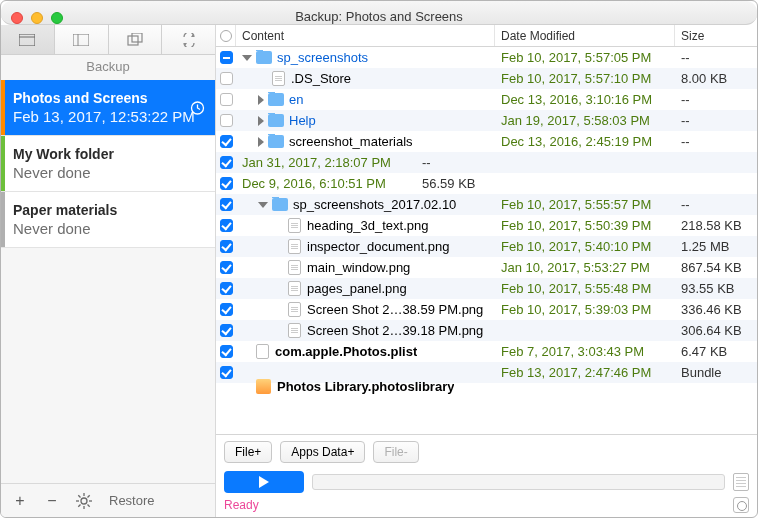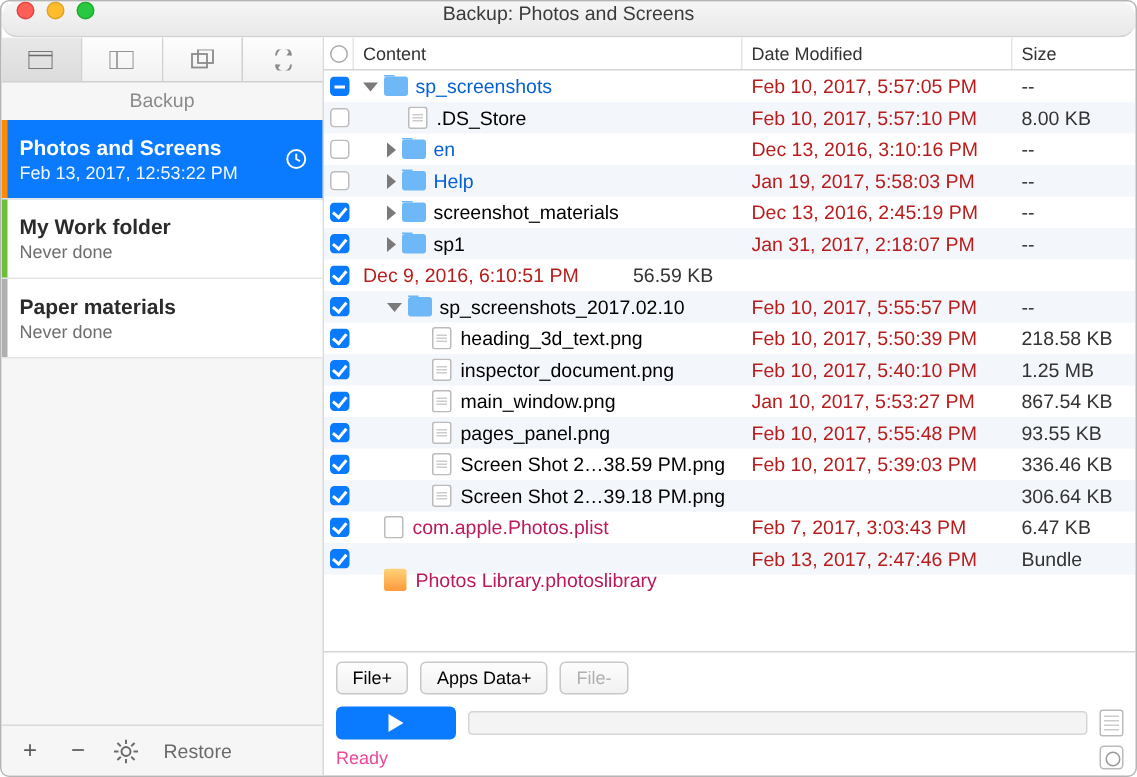--- a/index.html
+++ b/index.html
@@ -1,36 +1,36 @@
 <!DOCTYPE html>
 <html><head>
 <meta charset="utf-8">
 <style>
 * { box-sizing: border-box; margin: 0; padding: 0; font-family: -apple-system, "Helvetica Neue", Arial, sans-serif; }
 body { background: #fff; width: 758px; height: 518px; overflow: hidden; }
 .window { width: 758px; height: 518px; border: 1px solid #b5b5b5; border-radius: 6px; overflow: hidden; display: flex; flex-direction: column; background: #fff; }
-.titlebar { height: 24px; background: linear-gradient(#f6f6f6,#e8e8e8); border-bottom: 1px solid #d0d0d0; display: flex; align-items: flex-start; position: relative; border-radius: 11px; }
+.titlebar { height: 24px; background: linear-gradient(#f6f6f6,#e8e8e8); border-bottom: 1px solid #d0d0d0; display: flex; align-items: flex-end; position: relative; border-radius: 11px; }
 .traffic { display: flex; gap: 8px; padding-left: 10px; }
 .tl { width: 12px; height: 12px; border-radius: 50%; }
 .tl.red { background: #ff5f57; border: 0.5px solid #e24640; }
 .tl.yellow { background: #ffbd2e; border: 0.5px solid #e1a126; }
 .tl.green { background: #28c940; border: 0.5px solid #1dad2c; }
 .title { position: absolute; left: 0; right: 0; text-align: center; font-size: 13px; color: #3a3a3a; pointer-events: none; }
 .body { flex: 1; display: flex; overflow: hidden; }
 .sidebar { width: 215px; background: #f6f6f6; border-right: 1px solid #d9d9d9; display: flex; flex-direction: column; }
 .toolbar { height: 30px; display: flex; border-bottom: 1px solid #d0d0d0; }
 .tbtn { flex: 1; display: flex; align-items: center; justify-content: center; border-right: 1px solid #d0d0d0; background: linear-gradient(#fdfdfd,#f1f1f1); cursor: pointer; }
 .tbtn:last-child { border-right: none; }
 .tbtn.active { background: linear-gradient(#e8e8e8,#dcdcdc); }
 .sb-label { text-align: center; font-size: 13px; color: #8a8a8a; padding: 4px 0 6px; }
 .task { padding: 10px 12px; border-bottom: 1px solid #e3e3e3; cursor: pointer; position: relative; }
 .task.sel { background: #0a7aff; color: #fff; }
 .task.sel::before { content: ""; position: absolute; left: 0; top: 0; bottom: 0; width: 4px; background: #ff8a00; }
 .task-title { font-size: 14px; font-weight: 600; }
-.task-sub { font-size: 12px; margin-top: 2px; opacity: 0.95; }
+.task-sub { font-size: 15px; margin-top: 2px; opacity: 0.95; }
 .task:not(.sel) { background: #fff; }
 .task:not(.sel) .task-title { color: #2b2b2b; }
 .task:not(.sel) .task-sub { color: #666; }
 .task.t2::before { content: ""; position: absolute; left: 0; top: 0; bottom: 0; width: 4px; background: #6dbf3b; }
 .task.t3::before { content: ""; position: absolute; left: 0; top: 0; bottom: 0; width: 4px; background: #b0b0b0; }
 .task .clock { position: absolute; right: 10px; top: 50%; transform: translateY(-50%); }
 .sb-spacer { flex: 1; }
 .sb-footer { height: 34px; border-top: 1px solid #d9d9d9; display: flex; align-items: center; padding: 0 6px; gap: 6px; }
 .ficon { width: 26px; height: 24px; display: flex; align-items: center; justify-content: center; cursor: pointer; color: #5a5a5a; font-size: 16px; }
 .restore { font-size: 13px; color: #6a6a6a; margin-left: 6px; cursor: pointer; }
@@ -40,41 +40,41 @@
 .col.c0 { width: 20px; justify-content: center; padding: 0; }
 .col.c1 { flex: 1; }
 .col.c2 { width: 180px; }
 .col.c3 { width: 82px; border-right: none; text-align: right; }
 .rows { flex: 1; overflow: auto; }
 .row { height: 21px; display: flex; align-items: center; font-size: 13px; }
 .row:nth-child(even) { background: #f3f6fb; }
 .cell { display: flex; align-items: center; overflow: hidden; white-space: nowrap; }
 .cell.c0 { width: 20px; justify-content: center; }
 .cell.c1 { flex: 1; }
-.cell.c2 { width: 180px; color: #b91c1c; padding-left: 6px; }
+.cell.c2 { width: 180px; color: #4d7c0f; padding-left: 6px; }
 .cell.c3 { width: 82px; color: #333; padding-left: 6px; }
 .chk { width: 13px; height: 13px; border-radius: 3px; border: 1px solid #bcbcbc; background: #fff; display: inline-flex; align-items: center; justify-content: center; }
 .chk.on { background: #0a7aff; border-color: #0a7aff; }
 .chk.on::after { content: ""; width: 7px; height: 4px; border: 2px solid #fff; border-top: none; border-right: none; transform: rotate(-50deg); margin-top: -2px; }
 .chk.mixed { background: #0a7aff; border-color: #0a7aff; }
 .chk.mixed::after { content: ""; width: 7px; height: 2px; background: #fff; }
 .chk-h { width: 12px; height: 12px; border-radius: 50%; border: 1px solid #aaa; }
 .tri { display: inline-block; width: 0; height: 0; margin-right: 4px; }
 .tri.open { border-left: 5px solid transparent; border-right: 5px solid transparent; border-top: 6px solid #7a7a7a; }
 .tri.closed { border-top: 5px solid transparent; border-bottom: 5px solid transparent; border-left: 6px solid #7a7a7a; }
 .ficon2 { width: 16px; height: 13px; border-radius: 2px; margin-right: 5px; flex-shrink: 0; }
 .ficon2.folder { background: #6fb8f7; position: relative; }
 .ficon2.folder::before { content: ""; position: absolute; top: -3px; left: 0; width: 7px; height: 3px; background: #6fb8f7; border-radius: 1px 1px 0 0; }
 .ficon2.file { width: 13px; height: 15px; background: #fff; border: 1px solid #bbb; position: relative; margin-right: 6px; }
 .ficon2.file::after { content: ""; position: absolute; left: 2px; right: 2px; top: 4px; height: 1px; background: #ccc; box-shadow: 0 2px 0 #ccc, 0 4px 0 #ccc; }
 .ficon2.plist { width: 13px; height: 15px; background: #fff; border: 1px solid #bbb; margin-right: 6px; }
 .ficon2.lib { width: 15px; height: 15px; background: linear-gradient(#ffd27a,#ff9a3a); border-radius: 2px; margin-right: 6px; }
 .name { overflow: hidden; text-overflow: ellipsis; }
 .name.link { color: #0560d6; }
-.name.bold { font-weight: 400; color: #be185d; }
+.name.bold { font-weight: 700; color: #000000; }
 .bottom { border-top: 1px solid #d5d5d5; padding: 6px 8px 4px; }
 .brow1 { display: flex; gap: 8px; align-items: center; }
 .btn { height: 22px; padding: 0 10px; border: 1px solid #c8c8c8; border-radius: 4px; background: linear-gradient(#fdfdfd,#f1f1f1); font-size: 12px; cursor: pointer; display: flex; align-items: center; }
 .btn.dis { color: #b0b0b0; cursor: default; }
 .brow2 { display: flex; align-items: center; gap: 8px; margin-top: 8px; }
 .play { width: 80px; height: 22px; background: #0a7aff; border-radius: 4px; display: flex; align-items: center; justify-content: center; cursor: pointer; }
 .play::after { content: ""; width: 0; height: 0; border-top: 6px solid transparent; border-bottom: 6px solid transparent; border-left: 10px solid #fff; }
 .prog { flex: 1; height: 16px; border: 1px solid #d5d5d5; border-radius: 3px; background: #f4f4f4; }
 .pageicon { width: 16px; height: 18px; border: 1px solid #bbb; border-radius: 2px; cursor: pointer; position: relative; }
 .pageicon::after { content: ""; position: absolute; left: 2px; right: 2px; top: 3px; height: 1px; background: #ccc; box-shadow: 0 3px 0 #ccc, 0 6px 0 #ccc, 0 9px 0 #ccc; }
@@ -237,25 +237,20 @@
               <span class="ficon2 folder"></span>
               <span class="name">screenshot_materials</span>
             </div>
             <div class="cell c2">Dec 13, 2016, 2:45:19 PM</div>
             <div class="cell c3">--</div>
           </div>
           <div class="row">
             <div class="cell c0">
               <span class="chk on"></span>
             </div>
-            <div class="cell c1" style="padding-left: 22px;">
-              <span class="tri closed"></span>
-              <span class="ficon2 folder"></span>
-              <span class="name">sp1</span>
-            </div>
             <div class="cell c2">Jan 31, 2017, 2:18:07 PM</div>
             <div class="cell c3">--</div>
           </div>
           <div class="row">
             <div class="cell c0">
               <span class="chk on"></span>
             </div>
             <div class="cell c2">Dec 9, 2016, 6:10:51 PM</div>
             <div class="cell c3">56.59 KB</div>
           </div>

